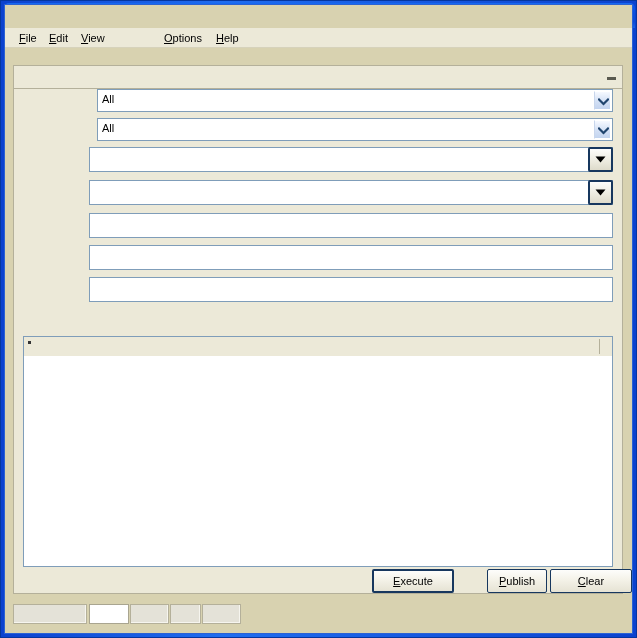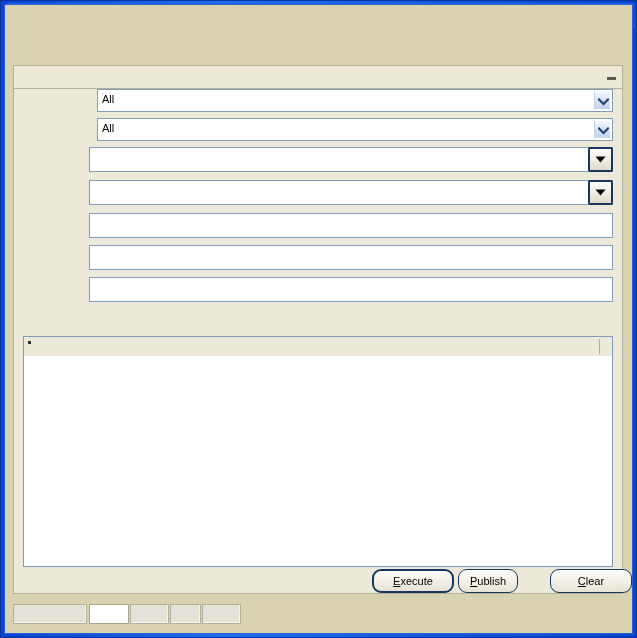--- a/index.html
+++ b/index.html
@@ -149,21 +149,21 @@
   #grid-header .colsep{
     position:absolute;right:12px;top:2px;width:1px;height:15px;background:#b4b09a;
   }
   #grid-body{position:absolute;left:0;top:19px;right:0;bottom:0;background:#fff;}
 
   
   #button-row{position:absolute;left:0;top:503px;right:0;height:26px;}
   .btn{
     position:absolute;top:0;height:24px;
     background:linear-gradient(to bottom,#fdfdfb 0%,#f4f2e8 45%,#e6e3d4 100%);
-    border:1px solid #17375e;box-sizing:border-box;border-radius:9px;
+    border:1px solid #17375e;box-sizing:border-box;border-radius:2px;
     font-size:11px;color:#000;text-align:center;line-height:22px;cursor:pointer;
   }
   .btn u{text-decoration:underline;}
   .btn.default{border:2px solid #17375e;line-height:20px;}
 
   
   #statusbar{
     position:absolute;left:8px;bottom:9px;width:610px;height:20px;
   }
   .spanel{
@@ -199,20 +199,27 @@
 
     <div class="tbtn" id="btn-close">
       <svg width="21" height="17" viewBox="0 0 21 17">
         <path d="M5.5 3.5 L15 12.5 M15 3.5 L5.5 12.5" stroke="#ffffff" stroke-width="2.6" stroke-linecap="round" fill="none"></path>
       </svg>
     </div>
   </div>
 
   <div id="frame-inner"></div>
 
+  <div id="menubar">
+    <div class="menu-item" style="left:10px;"><u>F</u><span>ile</span></div>
+    <div class="menu-item" style="left:40px;"><u>E</u><span>dit</span></div>
+    <div class="menu-item" style="left:72px;"><u>V</u><span>iew</span></div>
+    <div class="menu-item" style="left:155px;"><u>O</u><span>ptions</span></div>
+    <div class="menu-item" style="left:207px;"><u>H</u><span>elp</span></div>
+  </div>
 
   <div id="client">
 
     <div id="group-panel">
 
       <div id="group-header">
         <span style="position:absolute;left:8px;top:4px;font-size:11px;"></span>
         <div id="collapse-btn">
             <i></i>
           </div>
@@ -310,21 +317,21 @@
           <span class="dot"></span>
           <span class="colsep"></span>
         </div>
         <div id="grid-body"></div>
       </div>
 
       <div id="button-row">
         <div class="btn default" style="left:358px;width:82px;">
           <u>E</u><span>xecute</span>
         </div>
-        <div class="btn" style="left:444px;width:60px;">
+        <div class="btn" style="left:473px;width:60px;">
           <u>P</u><span>ublish</span>
         </div>
         <div class="btn" style="left:536px;width:82px;">
           <u>C</u><span>lear</span>
         </div>
       </div>
 
     </div>
 
     <div id="statusbar">

